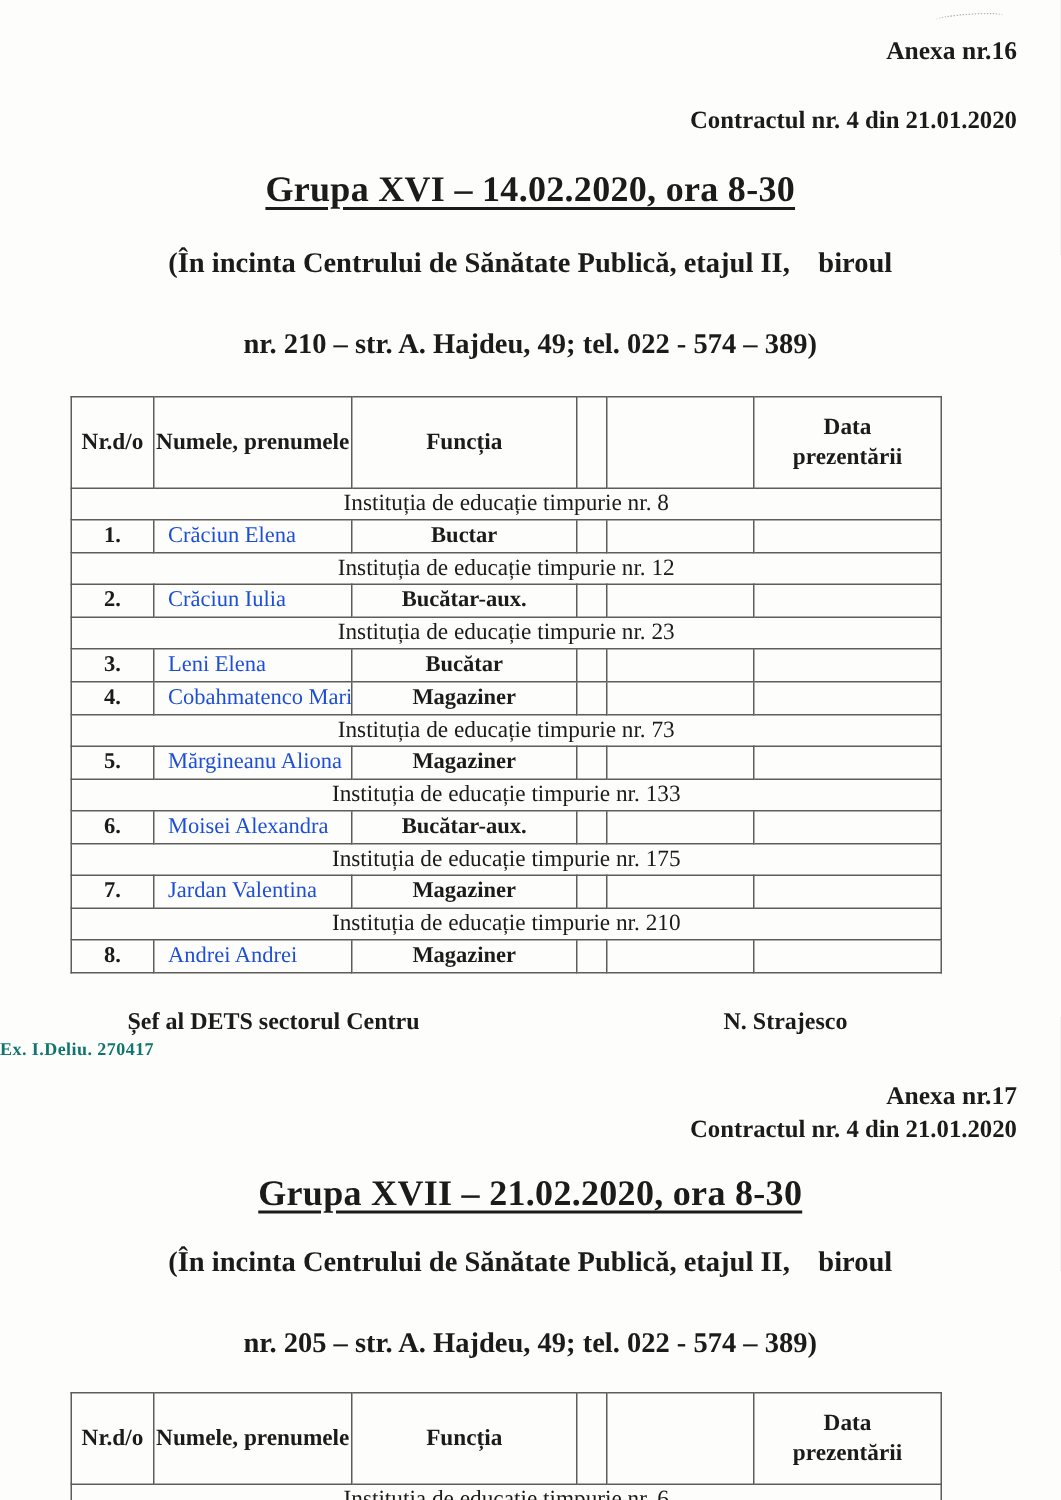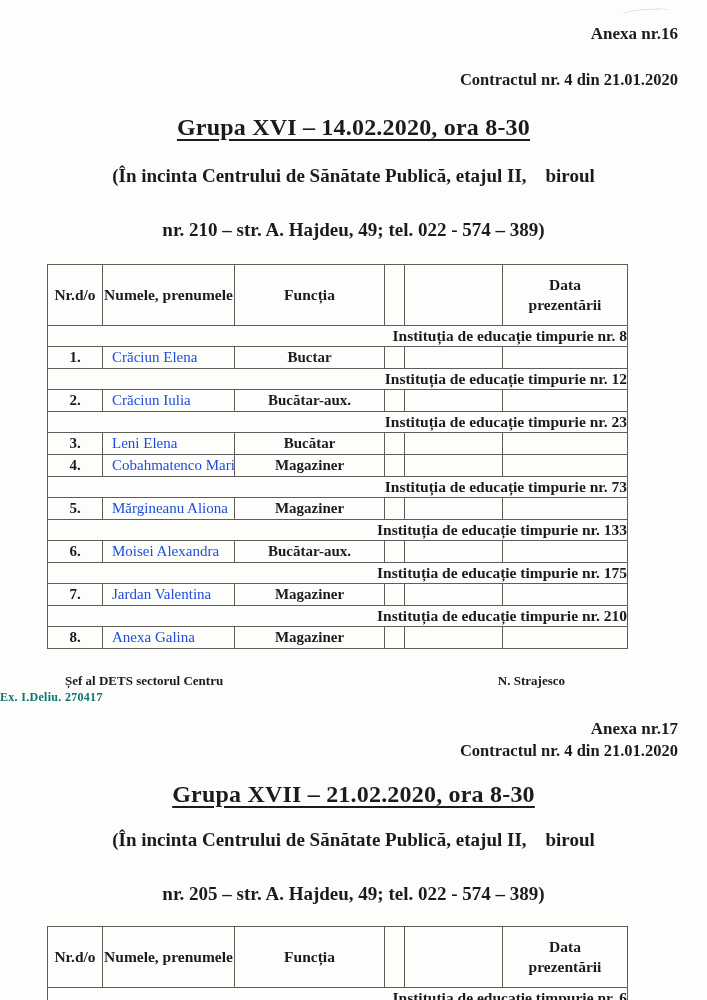--- a/index.html
+++ b/index.html
@@ -63,40 +63,40 @@
   table.roster thead th {
     height: 61px;
     font-size: 15.5px;
     font-weight: bold;
     text-align: center;
     vertical-align: middle;
     line-height: 20px;
   }
   tr.band-row td {
     height: 21px;
-    text-align: right;
-    font-weight: bold;
+    text-align: center;
+    font-weight: normal;
     font-size: 15.5px;
     vertical-align: middle;
   }
   tr.data-row td {
     height: 22px;
     font-size: 15px;
     vertical-align: middle;
   }
   tr.data-row td:nth-child(1) { text-align: center; font-weight: bold; }
   tr.data-row td:nth-child(2) { text-align: left; padding-left: 9px; color: #1d4ed8; }
   tr.data-row td:nth-child(3) { text-align: center; font-weight: bold; }
   .signature-row {
     display: flex;
     margin-top: 24px;
-    padding-left: 65px;
+    padding-left: 85px;
     padding-right: 142px;
     font-weight: bold;
-    font-size: 13px;
+    font-size: 16px;
     gap: 28px;
   }
   .signature-right { margin-left: auto; }
   .executor-note {
     font-size: 12px;
     color: #0f766e;
     margin-top: 1px;
     letter-spacing: 0.3px;
     font-weight: bold;
   }
@@ -227,21 +227,21 @@
             <td>Magaziner</td>
             <td></td>
             <td></td>
             <td></td>
           </tr>
           <tr class="band-row">
             <td colspan="6">Instituția de educație timpurie nr. 210</td>
           </tr>
           <tr class="data-row">
             <td>8.</td>
-            <td>Anexa Galina</td>
+            <td>Andrei Andrei</td>
             <td>Magaziner</td>
             <td></td>
             <td></td>
             <td></td>
           </tr>
         </tbody>
     </table>
 
     <div class="signature-row">
       <span>Șef al DETS sectorul Centru</span>

